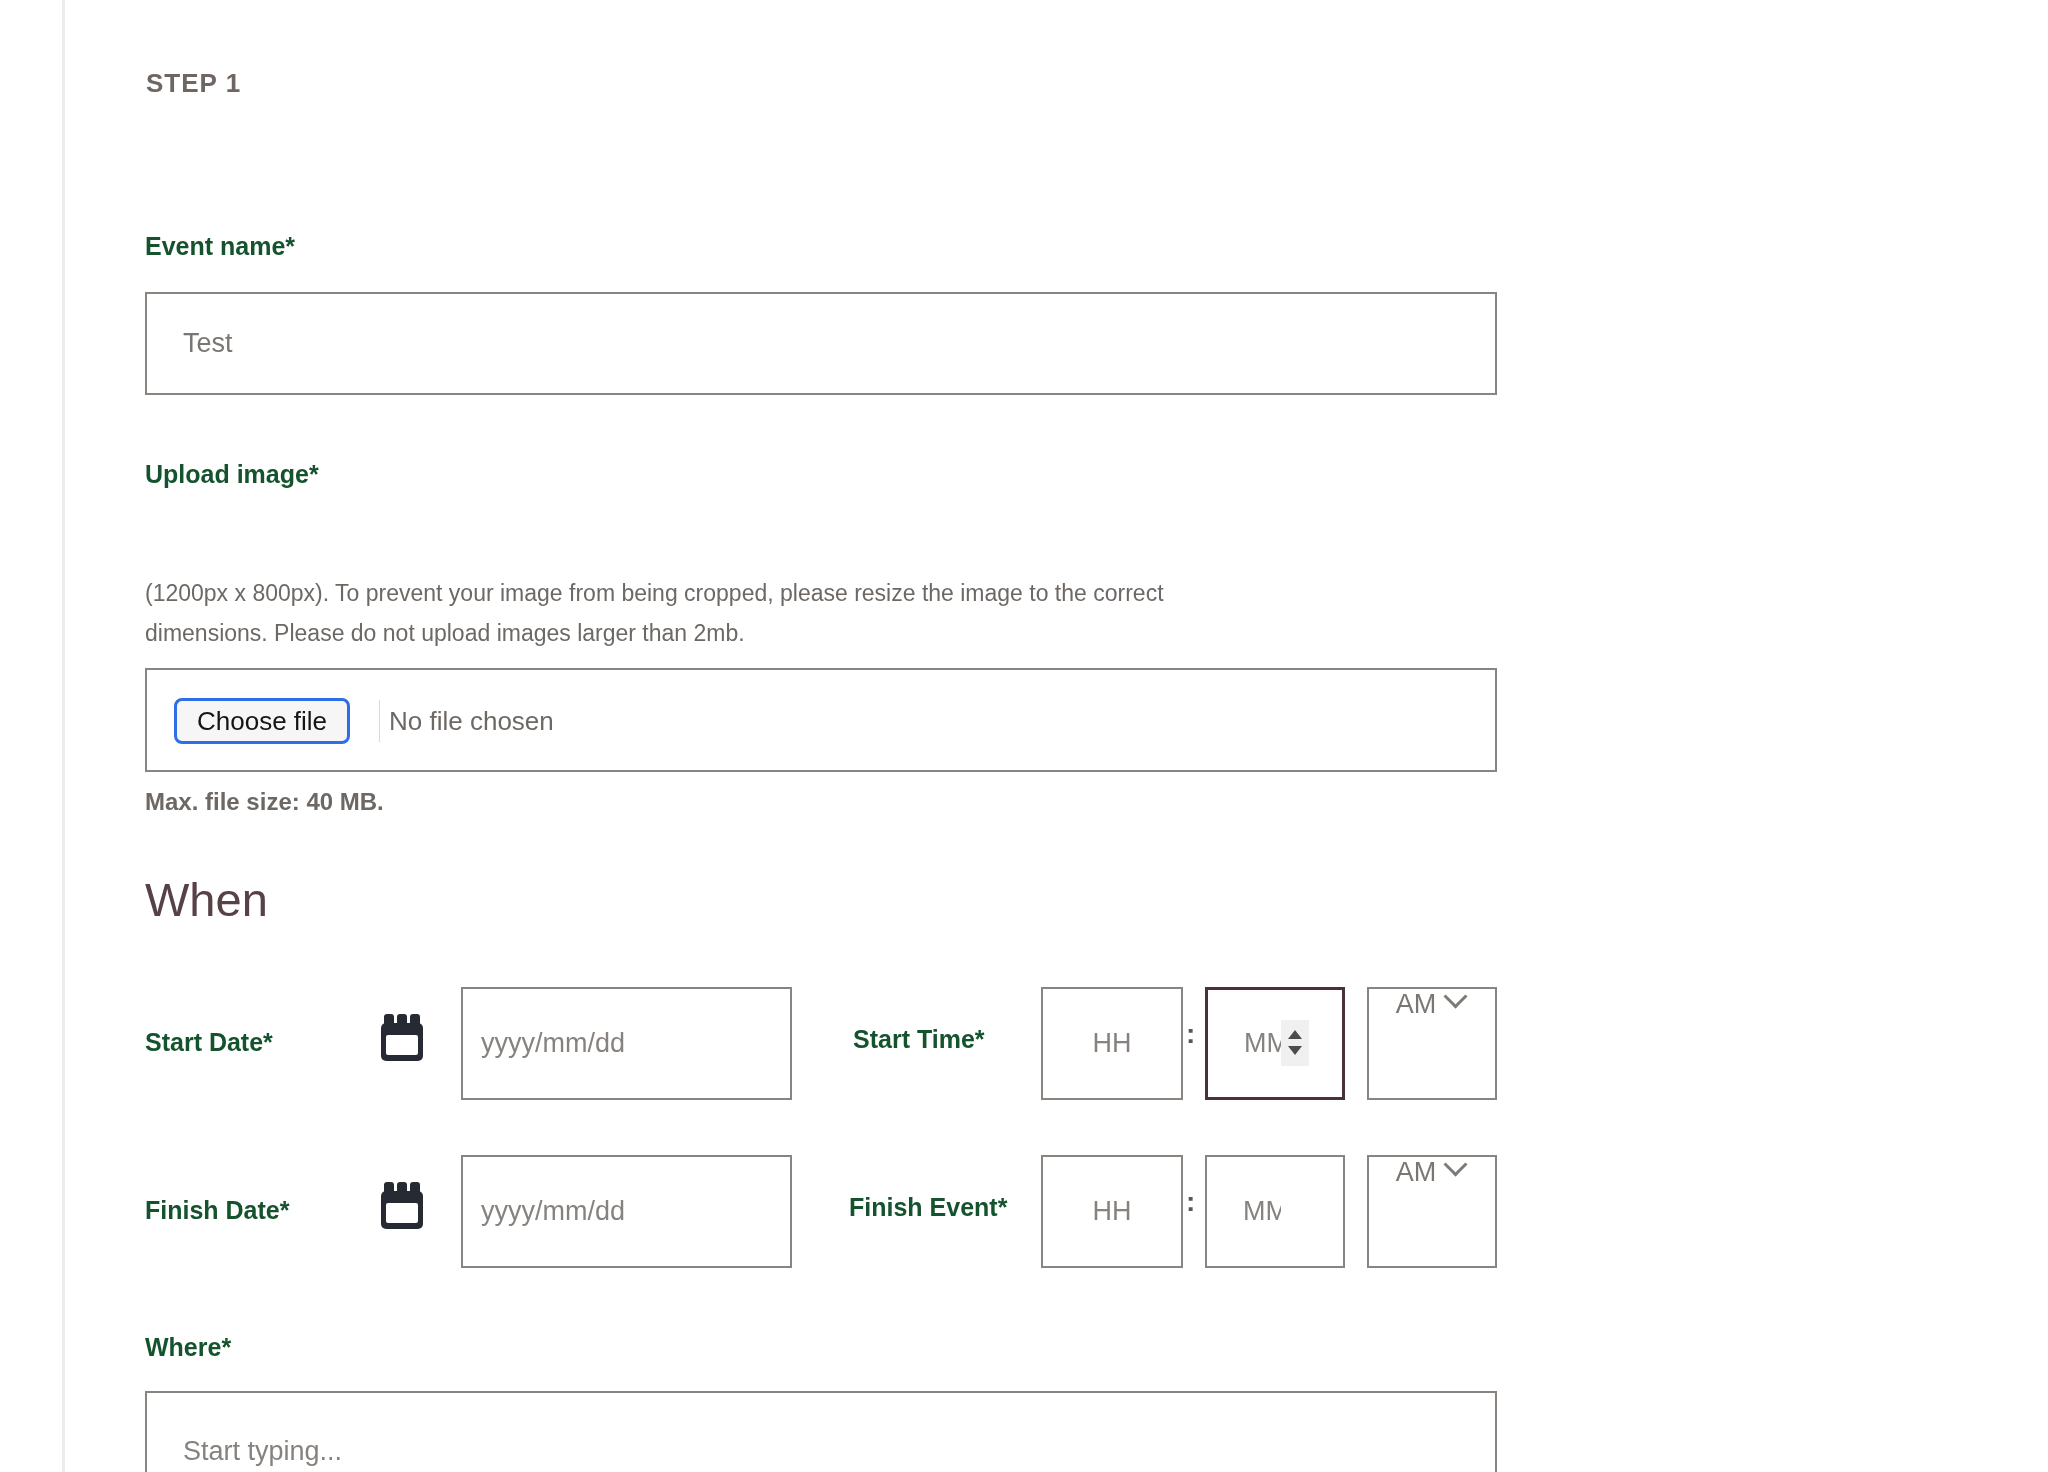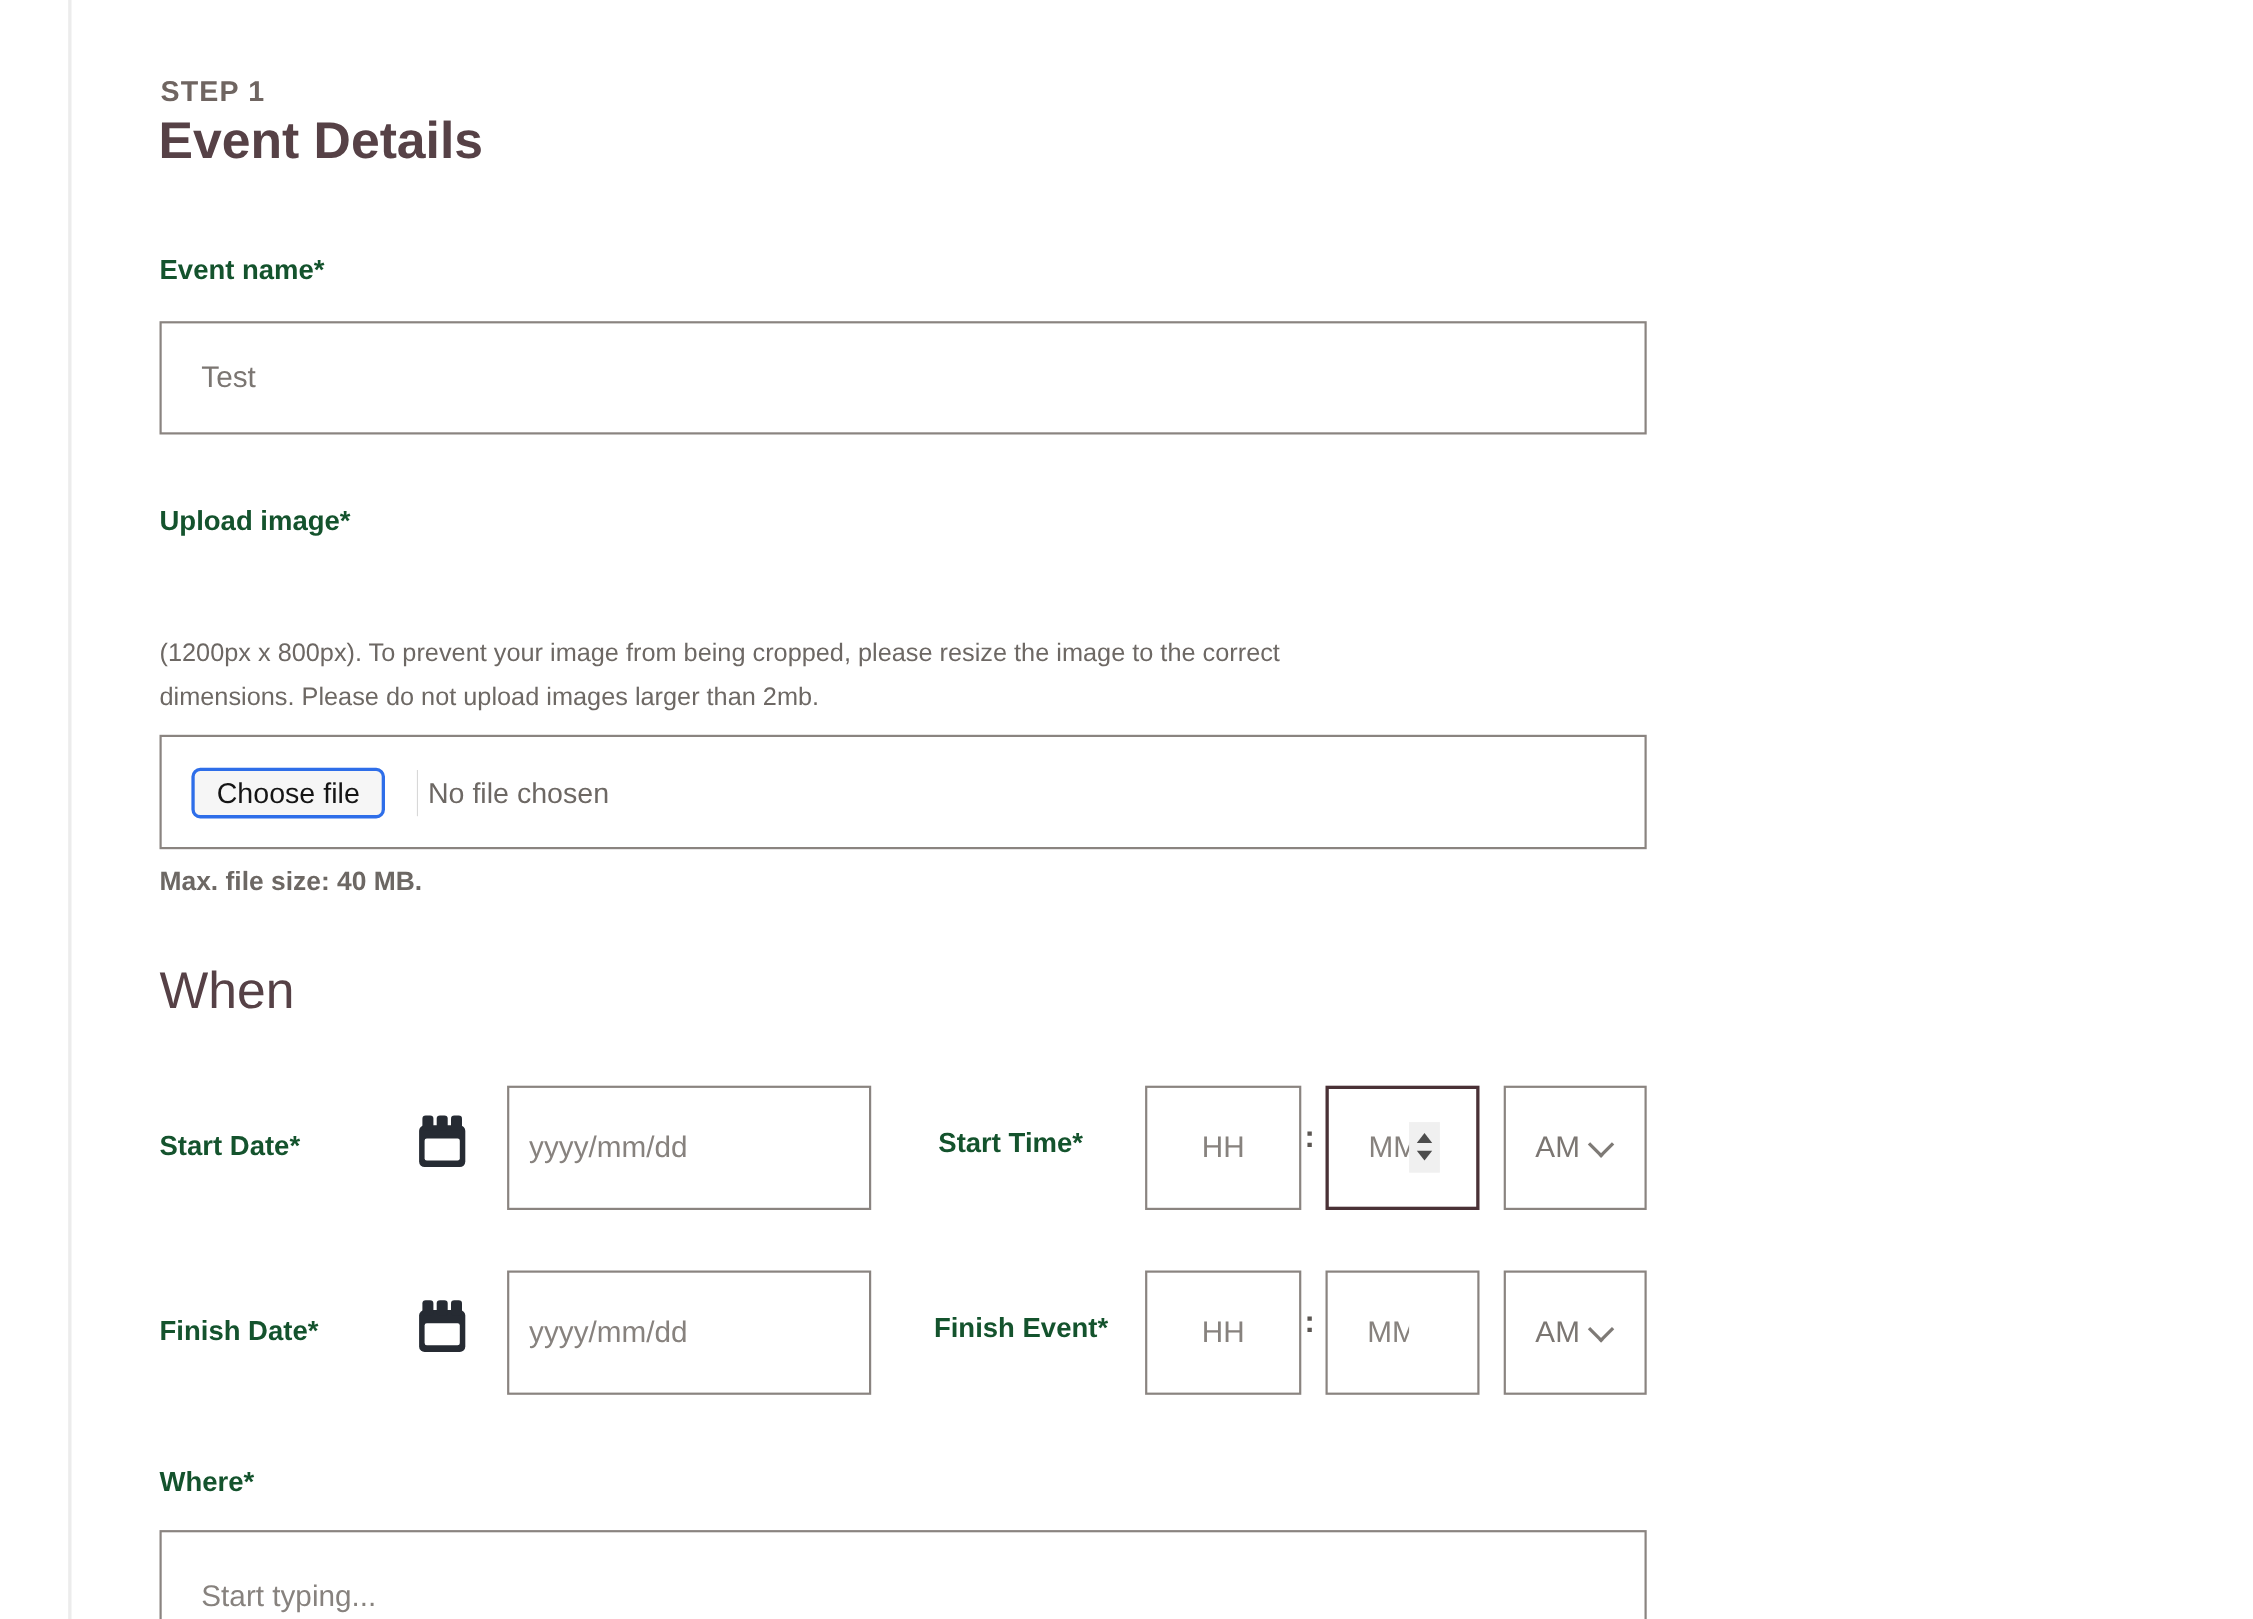--- a/index.html
+++ b/index.html
@@ -67,38 +67,37 @@
              width:28px; height:46px; background:#f0f0f0; display:flex; flex-direction:column;
              align-items:center; justify-content:center; gap:7px; }
   .tri-up   { width:0; height:0; border-left:7px solid transparent; border-right:7px solid transparent;
               border-bottom:9px solid #4c4c4c; }
   .tri-down { width:0; height:0; border-left:7px solid transparent; border-right:7px solid transparent;
               border-top:9px solid #4c4c4c; }
 
   .colon { position:absolute; font-size:28px; font-weight:700; color:#5b5652; }
 
   .ampm { position:absolute; width:130px; height:113px; border:2px solid #8a8480; background:#fff;
-          display:flex; align-items:center; justify-content:center; gap:10px;
+          display:flex; align-items:flex-start; justify-content:center; gap:10px;
           font-size:27px; color:#7b7672; cursor:pointer; }
   .chev { width:22px; height:22px; position:relative; top:-5px; }
   .chev::before { content:""; position:absolute; left:1px; top:4px; width:14px; height:14px;
                   border-right:3px solid #7e7a76; border-bottom:3px solid #7e7a76;
                   transform:rotate(45deg); }
 
   .where-input { top:1391px; height:120px; }
 </style>
 </head>
 <body>
 
 <div class="page">
 
   <div class="left-rail"></div>
 
   <div class="eyebrow">STEP 1</div>
-  <h1 class="title">Event Details</h1>
 
   <div class="field-label" style="left:145px; top:232px;">Event name*</div>
   <input class="big-input" style="top: 292px;" type="text" value="Test">
 
   <div class="field-label" style="left:145px; top:460px;">Upload image*</div>
   <div class="desc-line" style="top:580px;">(1200px x 800px). To prevent your image from being cropped, please resize the image to the correct</div>
   <div class="desc-line" style="top:620px;">dimensions. Please do not upload images larger than 2mb.</div>
 
   <div class="file-box">
     <button class="choose-btn">Choose file</button>

